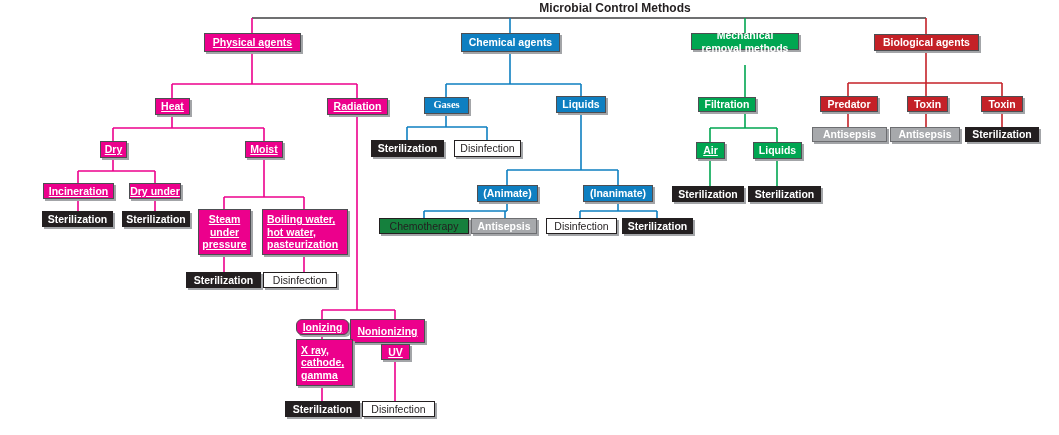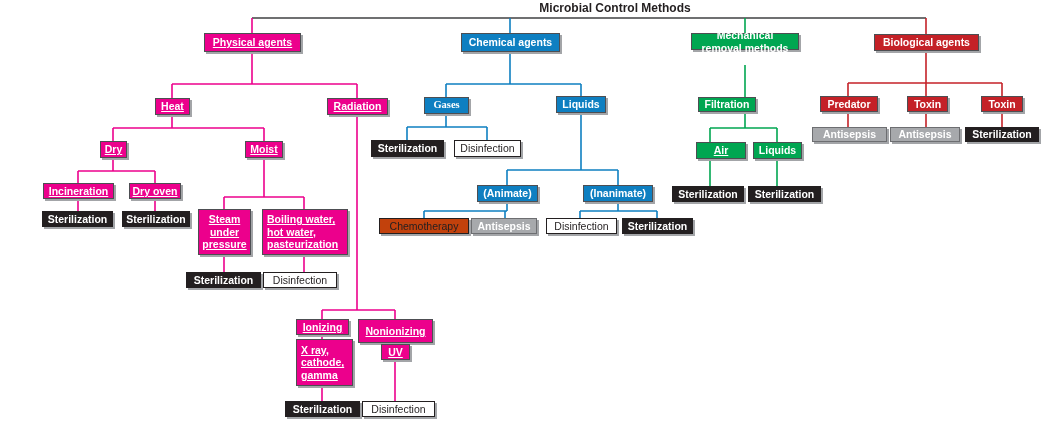--- a/index.html
+++ b/index.html
@@ -44,21 +44,21 @@
     justify-content: flex-start;
     text-align: left;
     padding-left: 4px;
   }
   .node.magenta { background: #EC008C; text-decoration: underline; }
   .node.blue    { background: #0E7FC1; }
   .node.green   { background: #00A651; }
   .node.red     { background: #C42127; }
   .node.black   { background: #231F20; border-color: #231F20; }
   .node.gray    { background: #A7A9AC; border-color: #6D6E71; }
-  .node.yellow  { background: #c2410c; color: #231F20; font-weight: 400; border-color: #231F20; }
+  .node.yellow  { background: #15803d; color: #231F20; font-weight: 400; border-color: #231F20; }
   .node.white   { background: #ffffff; color: #231F20; font-weight: 400; border: 1.4px solid #231F20; }
 </style>
 </head>
 <body>
 
 <div id="canvas">
   <svg id="edges-layer" xmlns="http://www.w3.org/2000/svg">
       <line x1="252" y1="18" x2="926" y2="18" stroke="#3f4042" stroke-width="1.6"></line>
       <line x1="252" y1="18" x2="252" y2="33" stroke="#EC008C" stroke-width="1.6"></line>
       <line x1="510" y1="18" x2="510" y2="33" stroke="#0E7FC1" stroke-width="1.6"></line>
@@ -133,51 +133,51 @@
       <div class="node magenta" style="left: 204px; top: 33px; width: 97px; height: 19px;">Physical agents</div>
       <div class="node blue" style="left: 461px; top: 33px; width: 99px; height: 19px;">Chemical agents</div>
       <div class="node green" style="left: 691px; top: 33px; width: 108px; height: 17px;">Mechanical
 removal methods</div>
       <div class="node red" style="left: 874px; top: 34px; width: 105px; height: 17px;">Biological agents</div>
       <div class="node magenta" style="left: 155px; top: 98px; width: 35px; height: 17px;">Heat</div>
       <div class="node magenta" style="left: 327px; top: 98px; width: 61px; height: 17px;">Radiation</div>
       <div class="node magenta" style="left: 100px; top: 141px; width: 27px; height: 17px;">Dry</div>
       <div class="node magenta" style="left: 245px; top: 141px; width: 38px; height: 17px;">Moist</div>
       <div class="node magenta" style="left: 43px; top: 183px; width: 71px; height: 16px;">Incineration</div>
-      <div class="node magenta" style="left: 129px; top: 183px; width: 52px; height: 16px;">Dry oven</div>
+      <div class="node magenta" style="left: 129px; top: 183px; width: 52px; height: 16px;">Dry under</div>
       <div class="node black" style="left: 42px; top: 211px; width: 71px; height: 16px;">Sterilization</div>
       <div class="node black" style="left: 122px; top: 211px; width: 68px; height: 16px;">Sterilization</div>
       <div class="node magenta" style="left: 198px; top: 209px; width: 53px; height: 46px;">Steam
 under
 pressure</div>
       <div class="node magenta left" style="left: 262px; top: 209px; width: 86px; height: 46px;">Boiling water,
 hot water,
 pasteurization</div>
       <div class="node black" style="left: 186px; top: 272px; width: 75px; height: 16px;">Sterilization</div>
       <div class="node white" style="left: 263px; top: 272px; width: 74px; height: 16px;">Disinfection</div>
-      <div class="node magenta" style="left: 296px; top: 319px; width: 53px; height: 16px;">Ionizing</div>
-      <div class="node magenta" style="left: 358px; top: 319px; width: 75px; height: 24px;">Nonionizing</div>
+      <div class="node magenta" style="left: 296px; top: 319px; width: 53px; height: 16px; border-radius: 6px;">Ionizing</div>
+      <div class="node magenta" style="left: 350px; top: 319px; width: 75px; height: 24px;">Nonionizing</div>
       <div class="node magenta left" style="left: 296px; top: 339px; width: 57px; height: 47px;">X ray,
 cathode,
 gamma</div>
       <div class="node magenta" style="left: 381px; top: 344px; width: 29px; height: 16px;">UV</div>
       <div class="node black" style="left: 285px; top: 401px; width: 75px; height: 16px;">Sterilization</div>
       <div class="node white" style="left: 362px; top: 401px; width: 73px; height: 16px;">Disinfection</div>
       <div class="node blue" style="left: 424px; top: 97px; width: 45px; height: 17px; font-family: Liberation Serif, serif;">Gases</div>
       <div class="node blue" style="left: 556px; top: 96px; width: 50px; height: 17px;">Liquids</div>
       <div class="node black" style="left: 371px; top: 140px; width: 73px; height: 17px;">Sterilization</div>
       <div class="node white" style="left: 454px; top: 140px; width: 67px; height: 17px;">Disinfection</div>
       <div class="node blue" style="left: 477px; top: 185px; width: 61px; height: 17px;">(Animate)</div>
       <div class="node blue" style="left: 583px; top: 185px; width: 70px; height: 17px;">(Inanimate)</div>
       <div class="node yellow" style="left: 379px; top: 218px; width: 90px; height: 16px;">Chemotherapy</div>
       <div class="node gray" style="left: 471px; top: 218px; width: 66px; height: 16px;">Antisepsis</div>
       <div class="node white" style="left: 546px; top: 218px; width: 71px; height: 16px;">Disinfection</div>
       <div class="node black" style="left: 622px; top: 218px; width: 71px; height: 16px;">Sterilization</div>
       <div class="node green" style="left: 698px; top: 97px; width: 58px; height: 15px;">Filtration</div>
-      <div class="node green" style="left: 696px; top: 142px; width: 50px; height: 17px; text-decoration: underline;">Air</div>
+      <div class="node green" style="left: 696px; top: 142px; width: 29px; height: 17px; text-decoration: underline;">Air</div>
       <div class="node green" style="left: 753px; top: 142px; width: 49px; height: 17px;">Liquids</div>
       <div class="node black" style="left: 672px; top: 186px; width: 72px; height: 16px;">Sterilization</div>
       <div class="node black" style="left: 748px; top: 186px; width: 73px; height: 16px;">Sterilization</div>
       <div class="node red" style="left: 820px; top: 96px; width: 58px; height: 16px;">Predator</div>
       <div class="node red" style="left: 907px; top: 96px; width: 41px; height: 16px;">Toxin</div>
       <div class="node red" style="left: 981px; top: 96px; width: 42px; height: 16px;">Toxin</div>
       <div class="node gray" style="left: 812px; top: 127px; width: 75px; height: 15px;">Antisepsis</div>
       <div class="node gray" style="left: 890px; top: 127px; width: 70px; height: 15px;">Antisepsis</div>
       <div class="node black" style="left: 965px; top: 127px; width: 74px; height: 15px;">Sterilization</div>
     </div>

